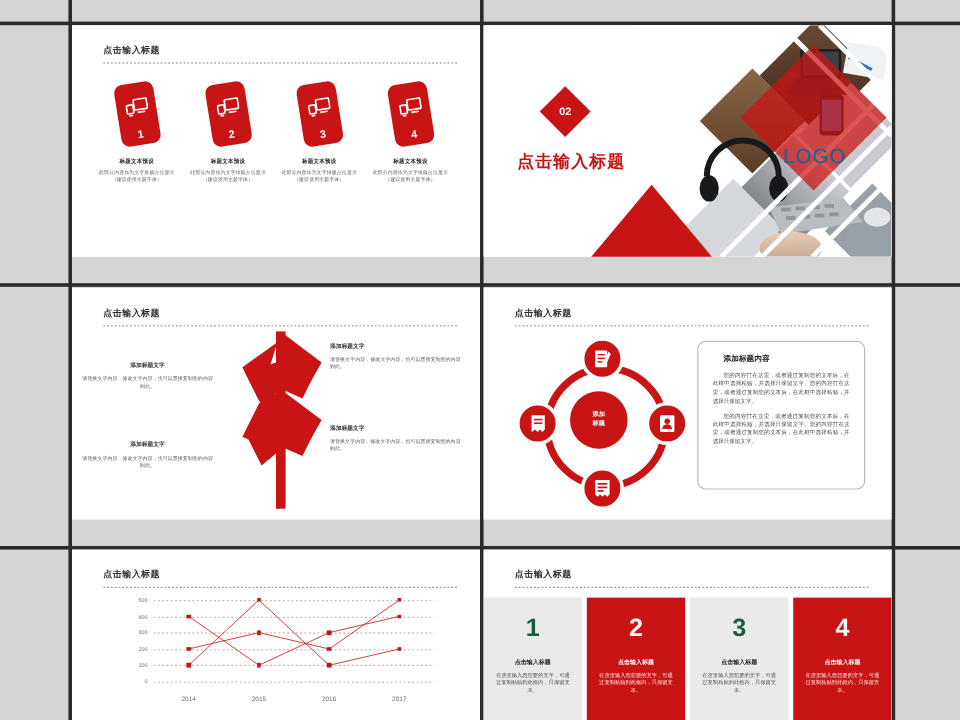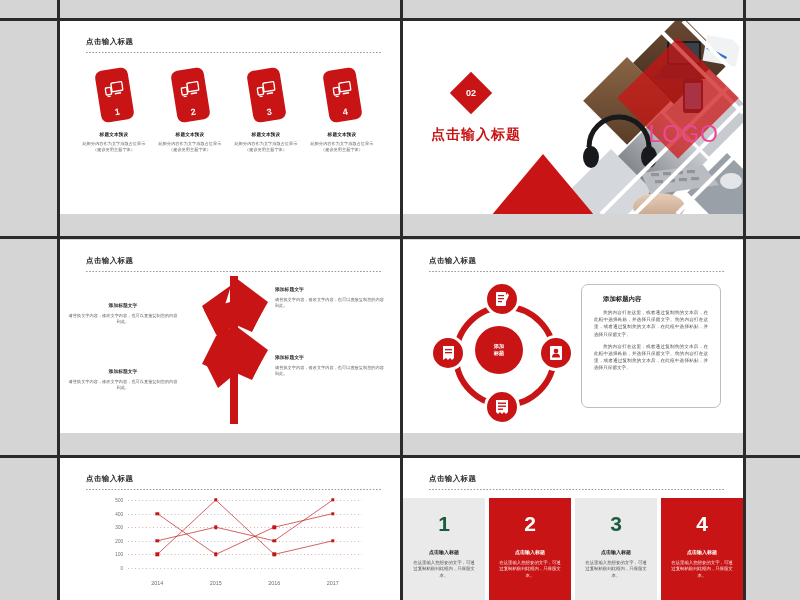--- a/index.html
+++ b/index.html
@@ -87,22 +87,22 @@
   }
   .cov-title{
     position:absolute;left:28px;top:105px;width:130px;
     font-size:14px;font-weight:bold;color:#c81414;letter-spacing:1px;
   }
   .logo-diam{
     position:absolute;left:104px;top:34px;width:86px;height:86px;
     background:rgba(205,18,18,.72);transform:rotate(45deg);
   }
   .logo-txt{
-    position:absolute;left:108px;top:100px;width:80px;text-align:right;
-    color:#ec4899;font-size:23px;letter-spacing:1px;
+    position:absolute;left:108px;top:100px;width:80px;text-align:center;
+    color:#0369a1;font-size:17px;letter-spacing:1px;
   }
 
   
   .zig{position:absolute;left:140px;top:36px;width:72px;height:148px;}
   .zside{position:absolute;width:110px;}
   .zs-l{left:8px;text-align:center;}
   .zs-r{left:215px;text-align:left;}
   .ztitle{font-size:4.8px;font-weight:bold;color:#333;line-height:7px;}
   .zbody{margin-top:4px;font-size:4.2px;color:#5e5e5e;line-height:6.4px;}
 

